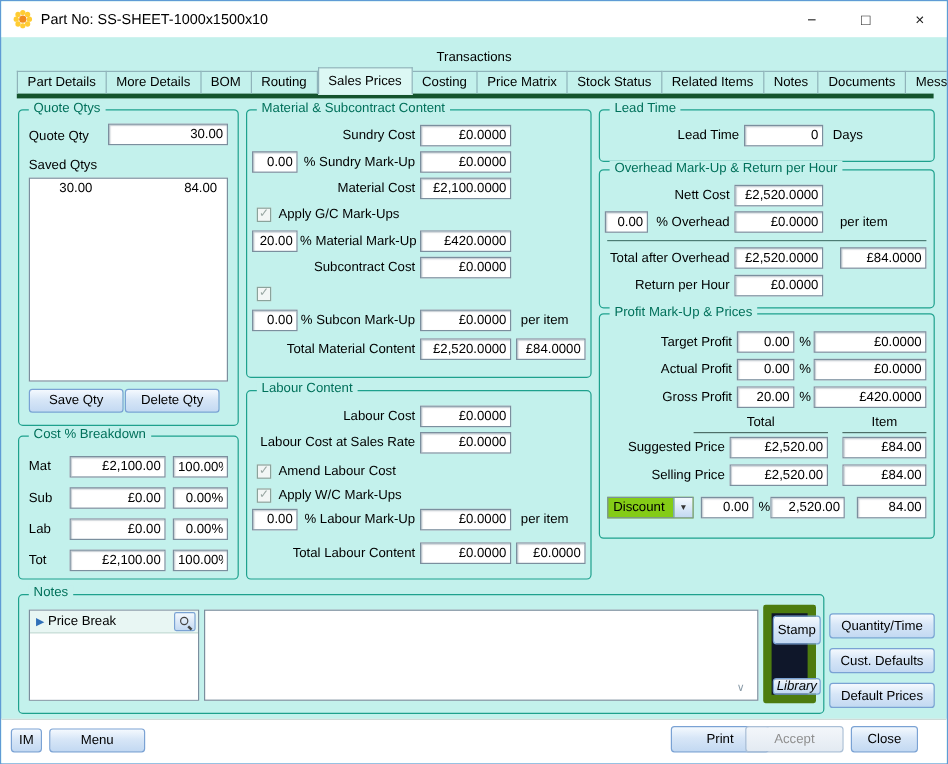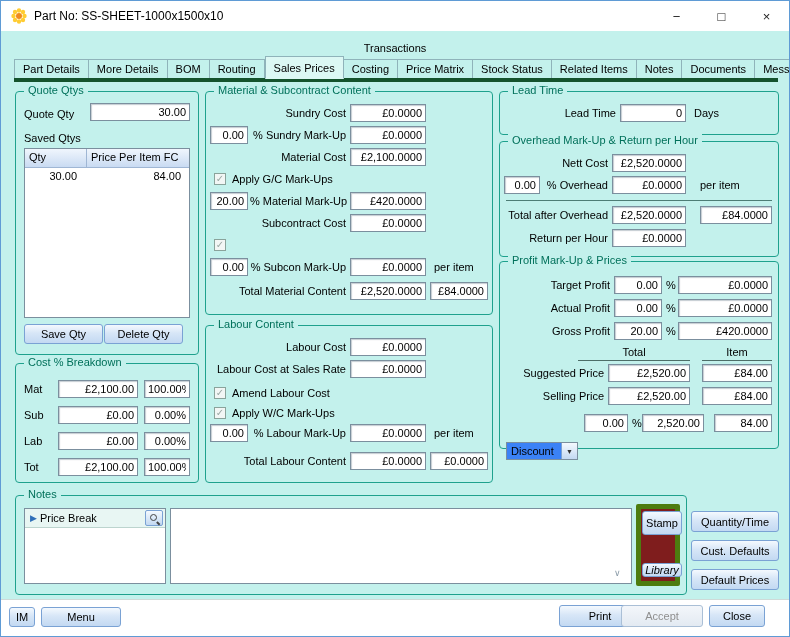--- a/index.html
+++ b/index.html
@@ -27,32 +27,32 @@
   .cb span{font-size:10px;line-height:1;color:#9AA8A4;}
   .sep{position:absolute;height:1px;background:#4D7D75;}
   .colhead{position:absolute;height:14px;line-height:13px;text-align:center;border-bottom:1px solid #4D6E68;}
   .tbl{position:absolute;background:#fff;border:1px solid #7B8F9E;box-sizing:border-box;}
   .tbl-head{display:flex;height:18px;background:linear-gradient(#F0F6FD,#C9DBF2);border-bottom:1px solid #9FB6D4;}
   .tbl-head .c1{width:62px;border-right:1px solid #9FB6D4;padding:0 4px;line-height:17px;box-sizing:border-box;}
   .tbl-head .c2{flex:1;padding:0 4px;line-height:17px;}
   .tbl-row{display:flex;height:16px;line-height:16px;}
   .tbl-row .c1{width:62px;text-align:right;padding-right:10px;box-sizing:border-box;}
   .tbl-row .c2{flex:1;text-align:right;padding-right:8px;}
-  .dd{position:absolute;height:18px;background:#3b82f6;border:1px solid #7B8F9E;display:flex;align-items:stretch;box-sizing:border-box;margin-top:28px;}
+  .dd{position:absolute;height:18px;background:#84cc16;border:1px solid #7B8F9E;display:flex;align-items:stretch;box-sizing:border-box;}
   .dd-text{flex:1;padding:0 4px;line-height:16px;}
   .dd-btn{width:15px;background:linear-gradient(#F4F9FE,#C3D9F2);border-left:1px solid #7AA2D4;display:flex;align-items:center;justify-content:center;font-size:7px;color:#333;}
   .listbox{position:absolute;background:#fff;border:1px solid #7B8F9E;box-sizing:border-box;display:flex;flex-direction:column;}
   .listhead{height:18px;background:#E8F6F3;border-bottom:1px solid #BCD4CE;display:flex;align-items:center;padding:0 2px;}
   .listhead .arrow{color:#2F6FB8;font-size:9px;margin:0 3px;}
   .magbtn{margin-left:auto;width:16px;height:14px;background:linear-gradient(#F4F9FE,#C3D9F2);border:1px solid #7AA2D4;border-radius:2px;position:relative;}
   .mag{position:absolute;left:2px;top:1px;width:12px;height:12px;}
   .mag::before{content:"";position:absolute;left:2px;top:2px;width:5px;height:5px;border:1.5px solid #444;border-radius:50%;}
   .mag::after{content:"";position:absolute;left:9px;top:9px;width:4px;height:1.5px;background:#444;transform:rotate(45deg);transform-origin:left center;}
   .notes-ta{position:absolute;background:#fff;border:1px solid #7B8F9E;box-sizing:border-box;resize:none;padding:2px 4px;}
-  .bluepanel{position:absolute;background:#7f1d1d;border:5px solid #4d7c0f;border-radius:2px;box-sizing:border-box;}
+  .bluepanel{position:absolute;background:#0f172a;border:7px solid #4d7c0f;border-radius:2px;box-sizing:border-box;}
   .scrollhint{position:absolute;color:#8A9BA8;font-size:9px;pointer-events:none;}
   .footer{position:absolute;left:0;top:598px;width:100%;height:38px;background:#FFFFFF;border-top:1px solid #CFDAD8;}
 </style>
 </head>
 <body>
 
 <div class="window">
 
   <div class="titlebar">
     <span class="app-icon">
@@ -93,24 +93,20 @@
     <div class="tab">Documents</div>
     <div class="tab">Messages</div>
   </div>
 
   <div class="grp" style="left:14px;top:90px;width:182px;height:262px;">
     <span class="grp-label">Quote Qtys</span>
     <span class="lbl" style="left:8px;top:13px;">Quote Qty</span>
     <input class="fld" style="left: 74px; top: 11px; width: 100px;" value="30.00">
     <span class="lbl" style="left:8px;top:37px;">Saved Qtys</span>
     <div class="tbl" style="left:8px;top:56px;width:166px;height:170px;">
-      <div class="tbl-head">
-        <span class="c1">Qty</span>
-        <span class="c2">Price Per Item FC</span>
-      </div>
       <div class="tbl-row">
         <span class="c1">30.00</span>
         <span class="c2">84.00</span>
       </div>
     </div>
     <div class="btn" style="left:8px;top:232px;width:79px;">Save Qty</div>
     <div class="btn" style="left:88px;top:232px;width:79px;">Delete Qty</div>
   </div>
 
   <div class="grp" style="left:14px;top:362px;width:182px;height:118px;">

